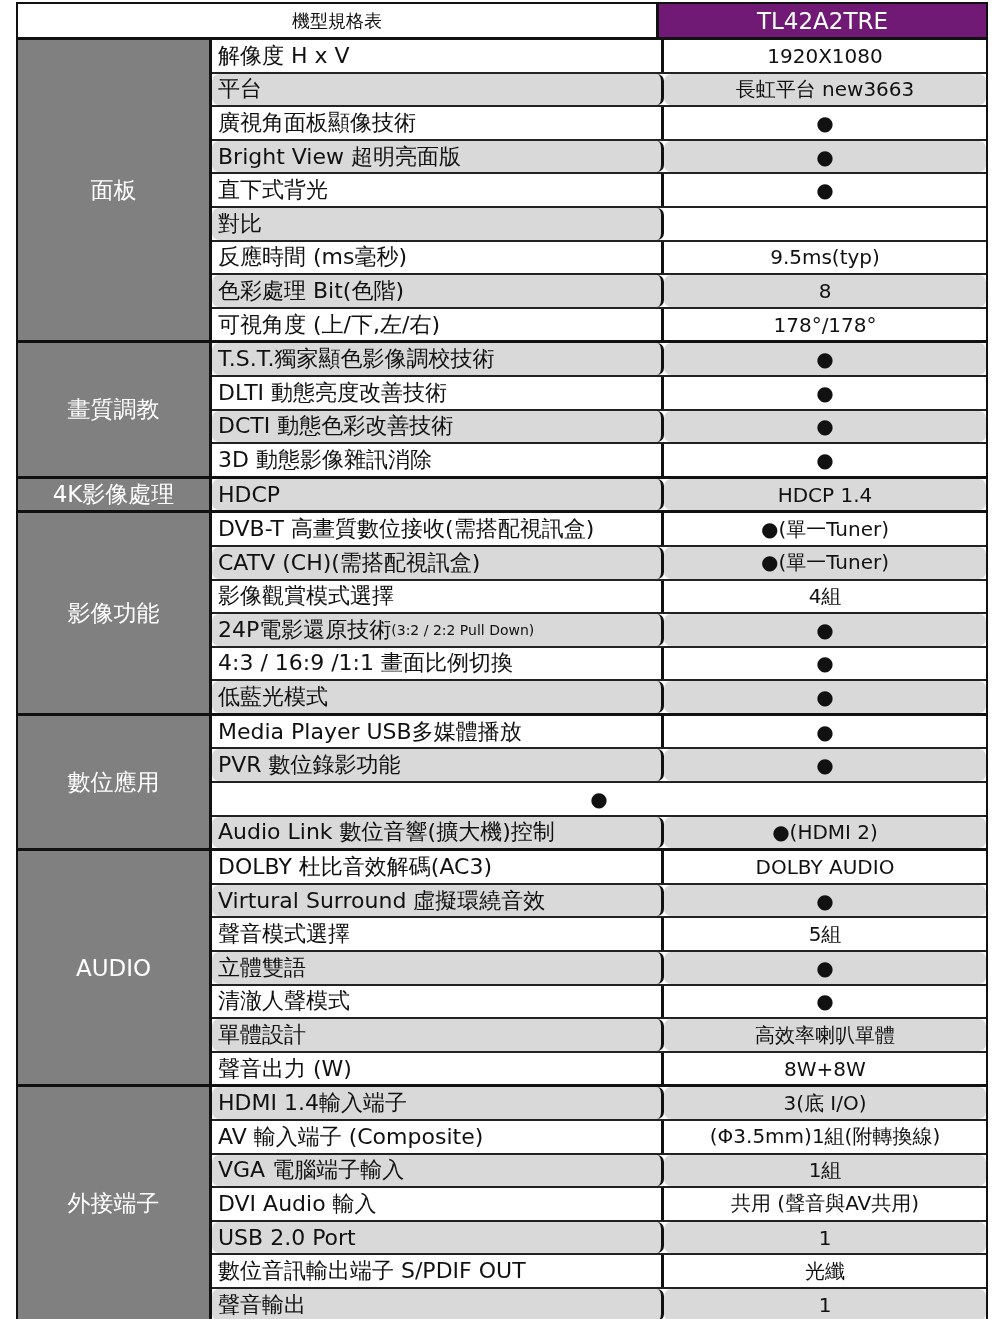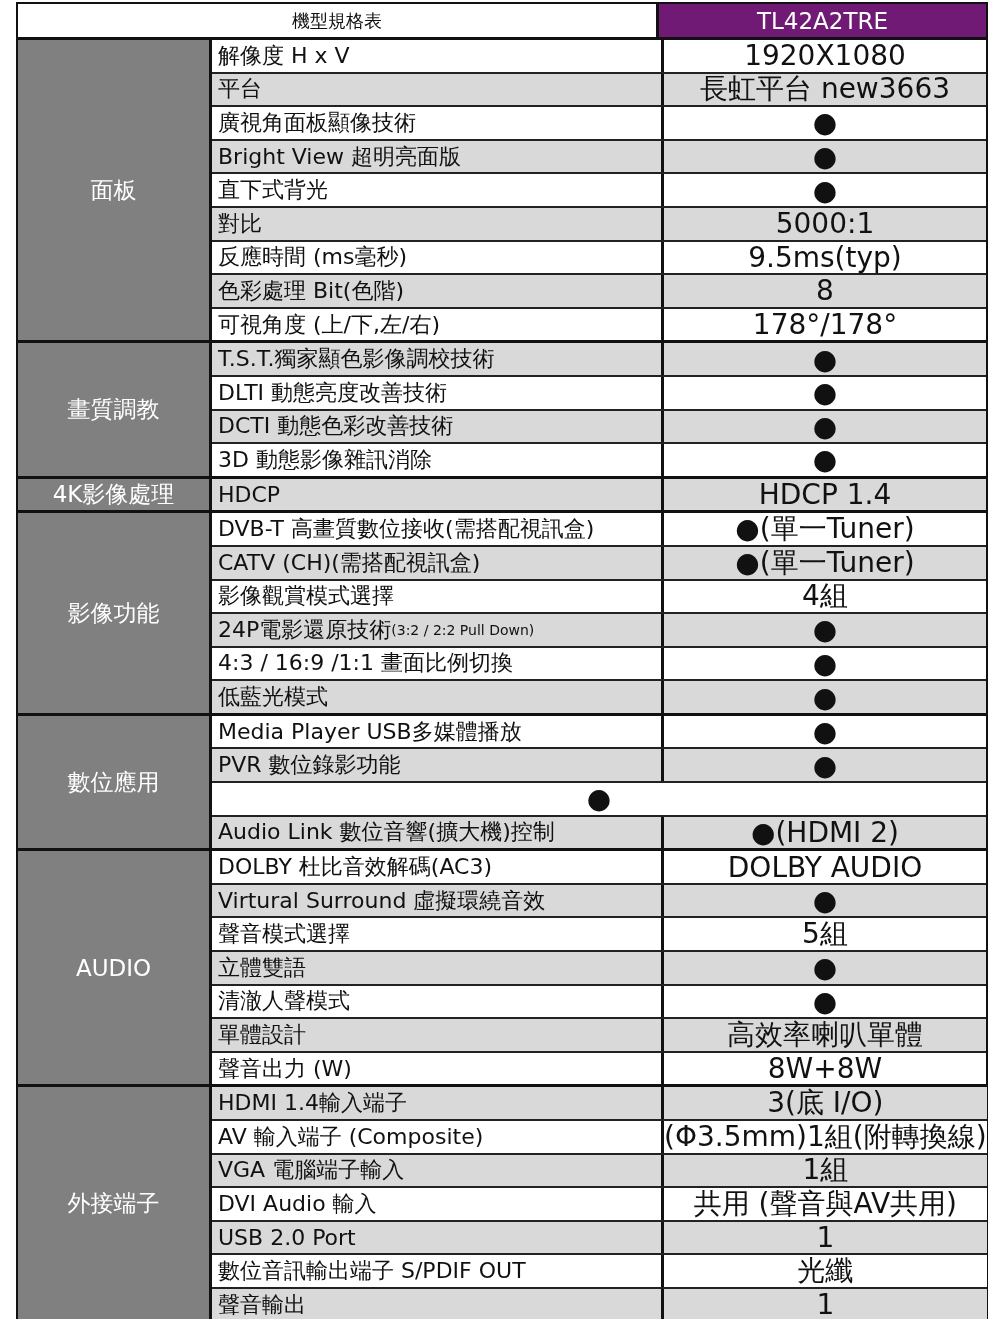--- a/index.html
+++ b/index.html
@@ -13,27 +13,27 @@
   .model-cell { flex: 1; background: #701a75; color: #ffffff; display: flex;
                 align-items: center; justify-content: center; font-size: 23px; }
   .group { display: flex; border-bottom: 3px solid #111; }
   .group:last-child { border-bottom: none; }
   .group-label { width: 194px; background: #808080; color: #ffffff; display: flex;
                  align-items: center; justify-content: center; font-size: 23px;
                  border-right: 3px solid #111; box-sizing: border-box; flex-shrink: 0; }
   .rows { flex: 1; display: flex; flex-direction: column; }
   .row { display: flex; height: 31.6px; border-bottom: 2px solid #222; box-sizing: content-box; }
   .row:last-child { border-bottom: none; }
-  .row.shade .feat, .row.shade .val { background: #d9d9d9; }
+  .row.shade .feat, .row.shade .val { background: #d9d9d9; border-radius: 7px; }
   .feat { width: 452px; padding-left: 6px; box-sizing: border-box; display: flex;
           align-items: center; font-size: 22px; border-right: 3px solid #111; background: #fff;
           white-space: nowrap; overflow: hidden; }
   .feat .small { font-size: 14px; }
   .val { flex: 1; display: flex; align-items: center; justify-content: center;
-         font-size: 28px; background: #fff; white-space: nowrap; }
+         font-size: 20px; background: #fff; white-space: nowrap; }
 </style>
 </head>
 <body>
 
 <div class="sheet">
   <div class="title-row">
     <div class="title-cell">機型規格表</div>
     <div class="model-cell">TL42A2TRE</div>
   </div>
   <div id="groups">
@@ -67,21 +67,20 @@
           <div class="row">
             <div class="feat">
               <span>直下式背光</span>
             </div>
             <div class="val">●</div>
           </div>
           <div class="row shade">
             <div class="feat">
               <span>對比</span>
             </div>
-            <div class="val">5000:1</div>
           </div>
           <div class="row">
             <div class="feat">
               <span>反應時間 (ms毫秒)</span>
             </div>
             <div class="val">9.5ms(typ)</div>
           </div>
           <div class="row shade">
             <div class="feat">
               <span>色彩處理 Bit(色階)</span>

